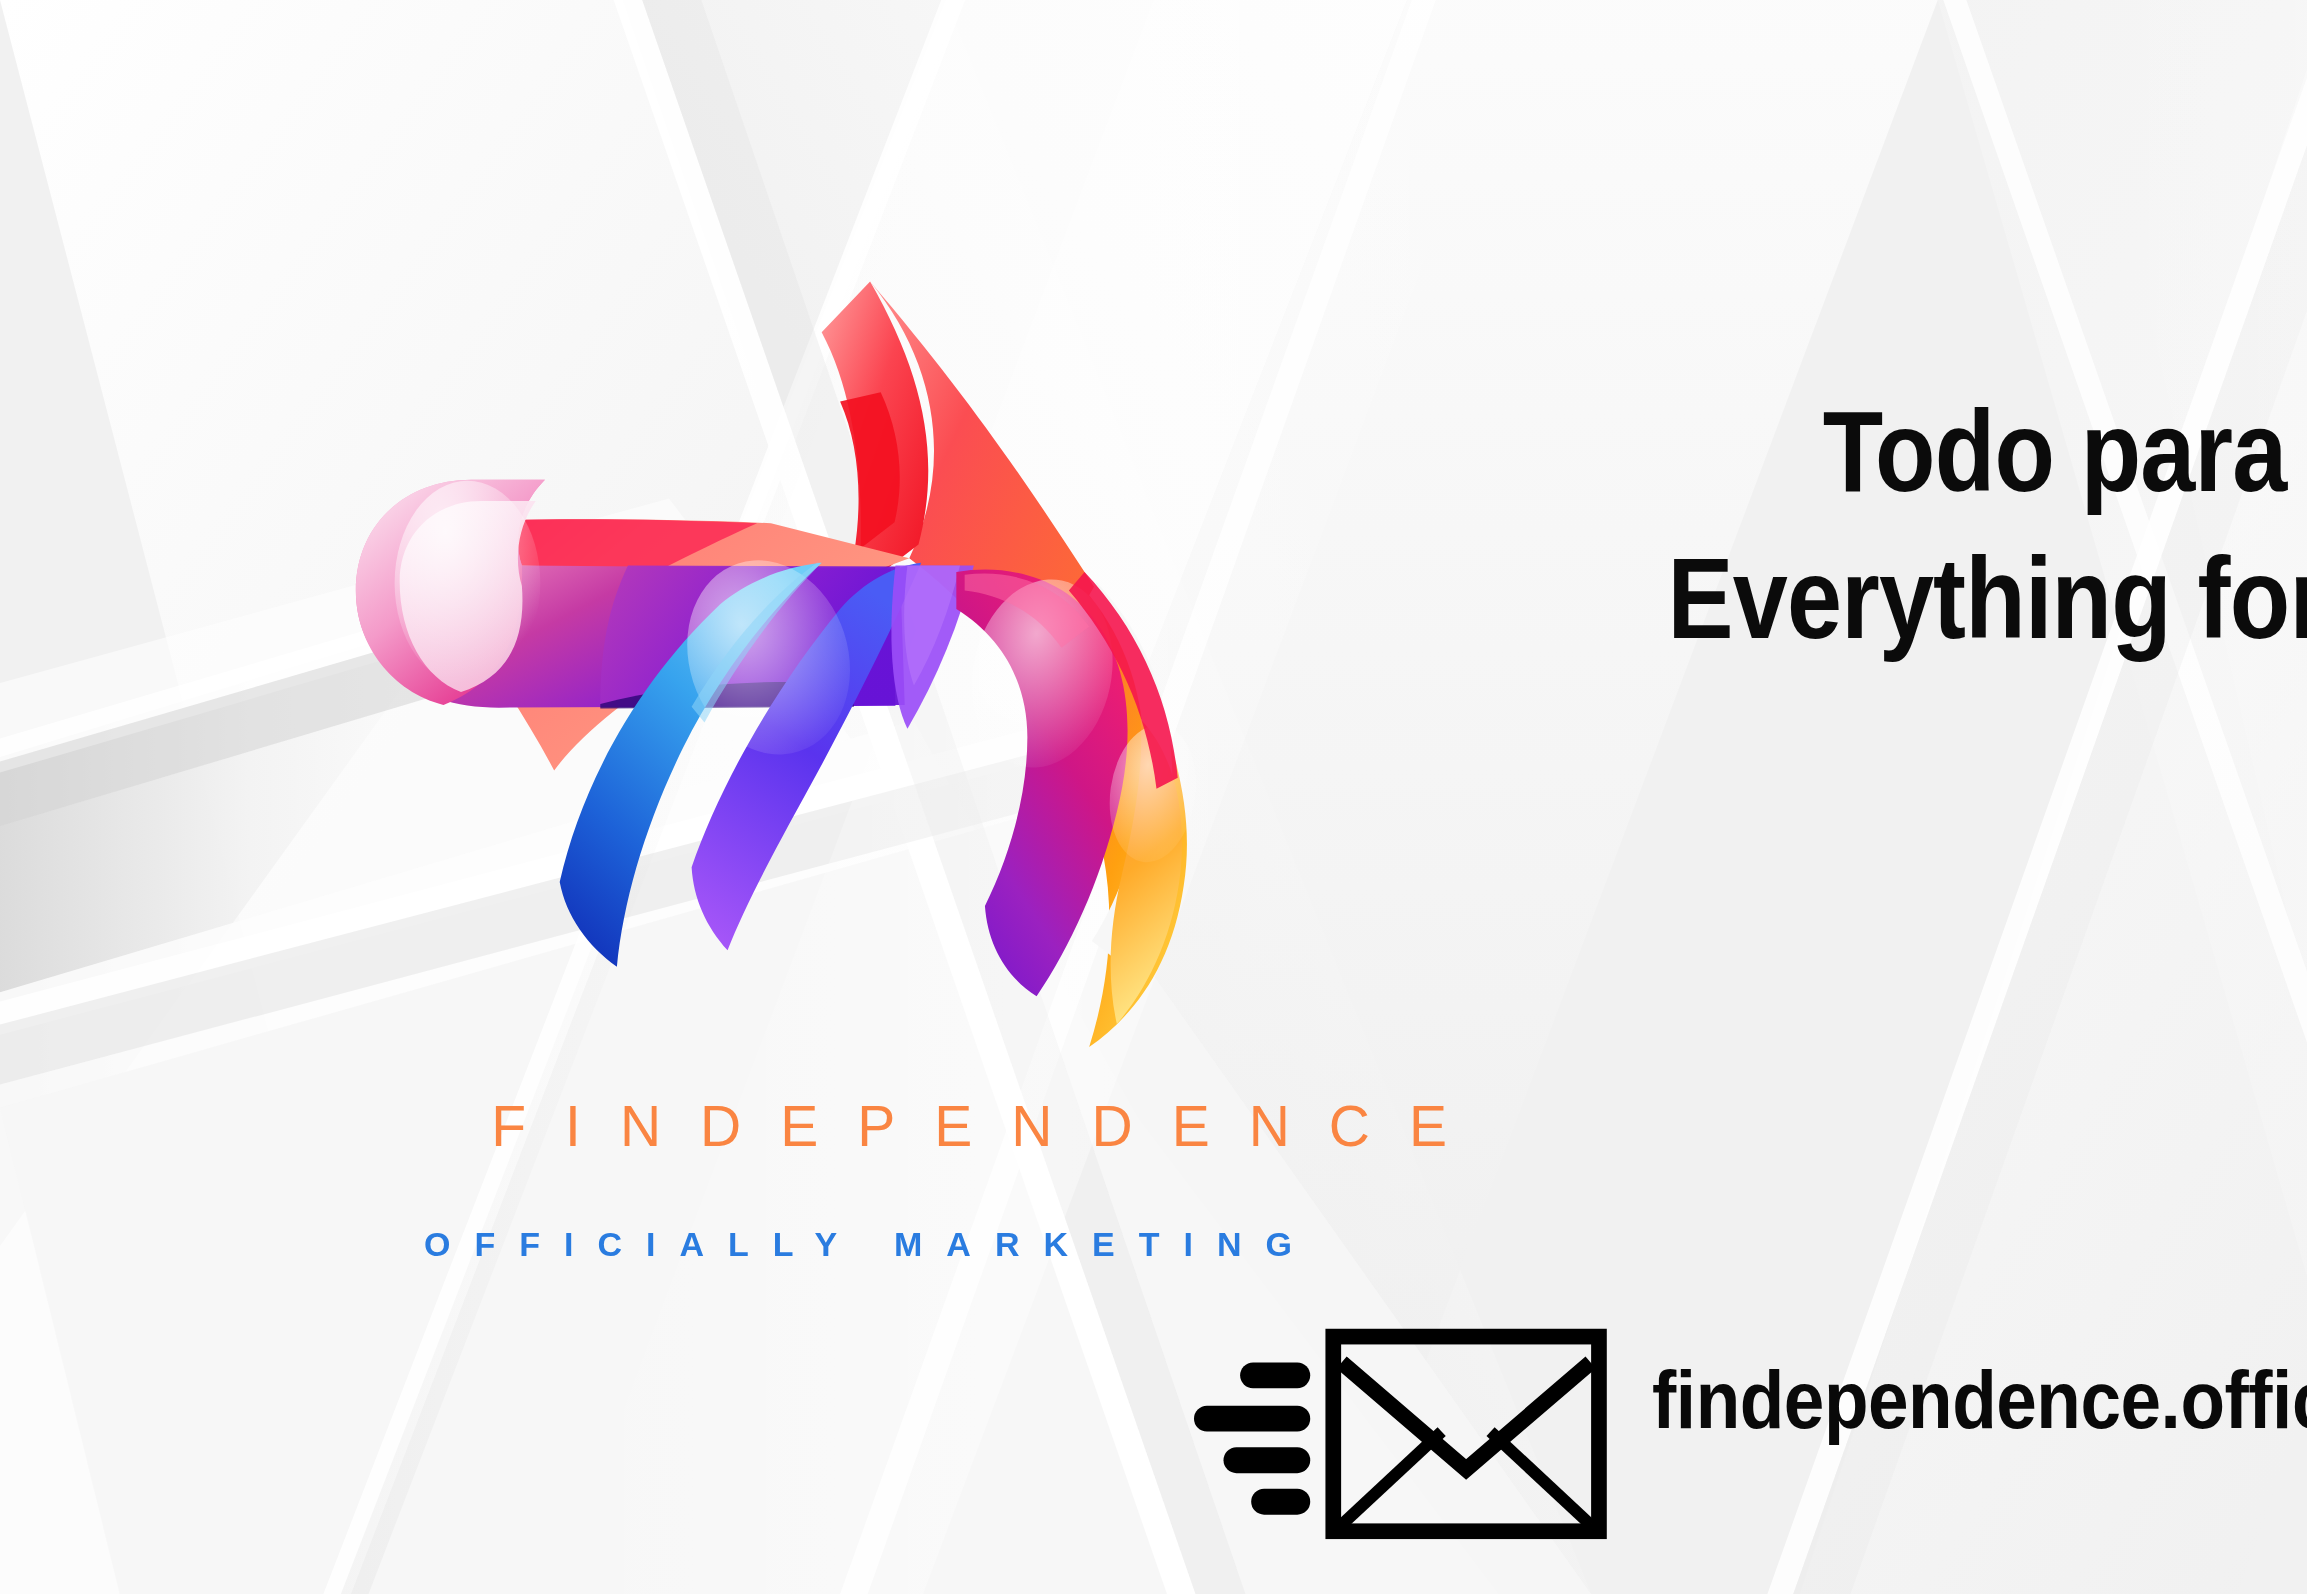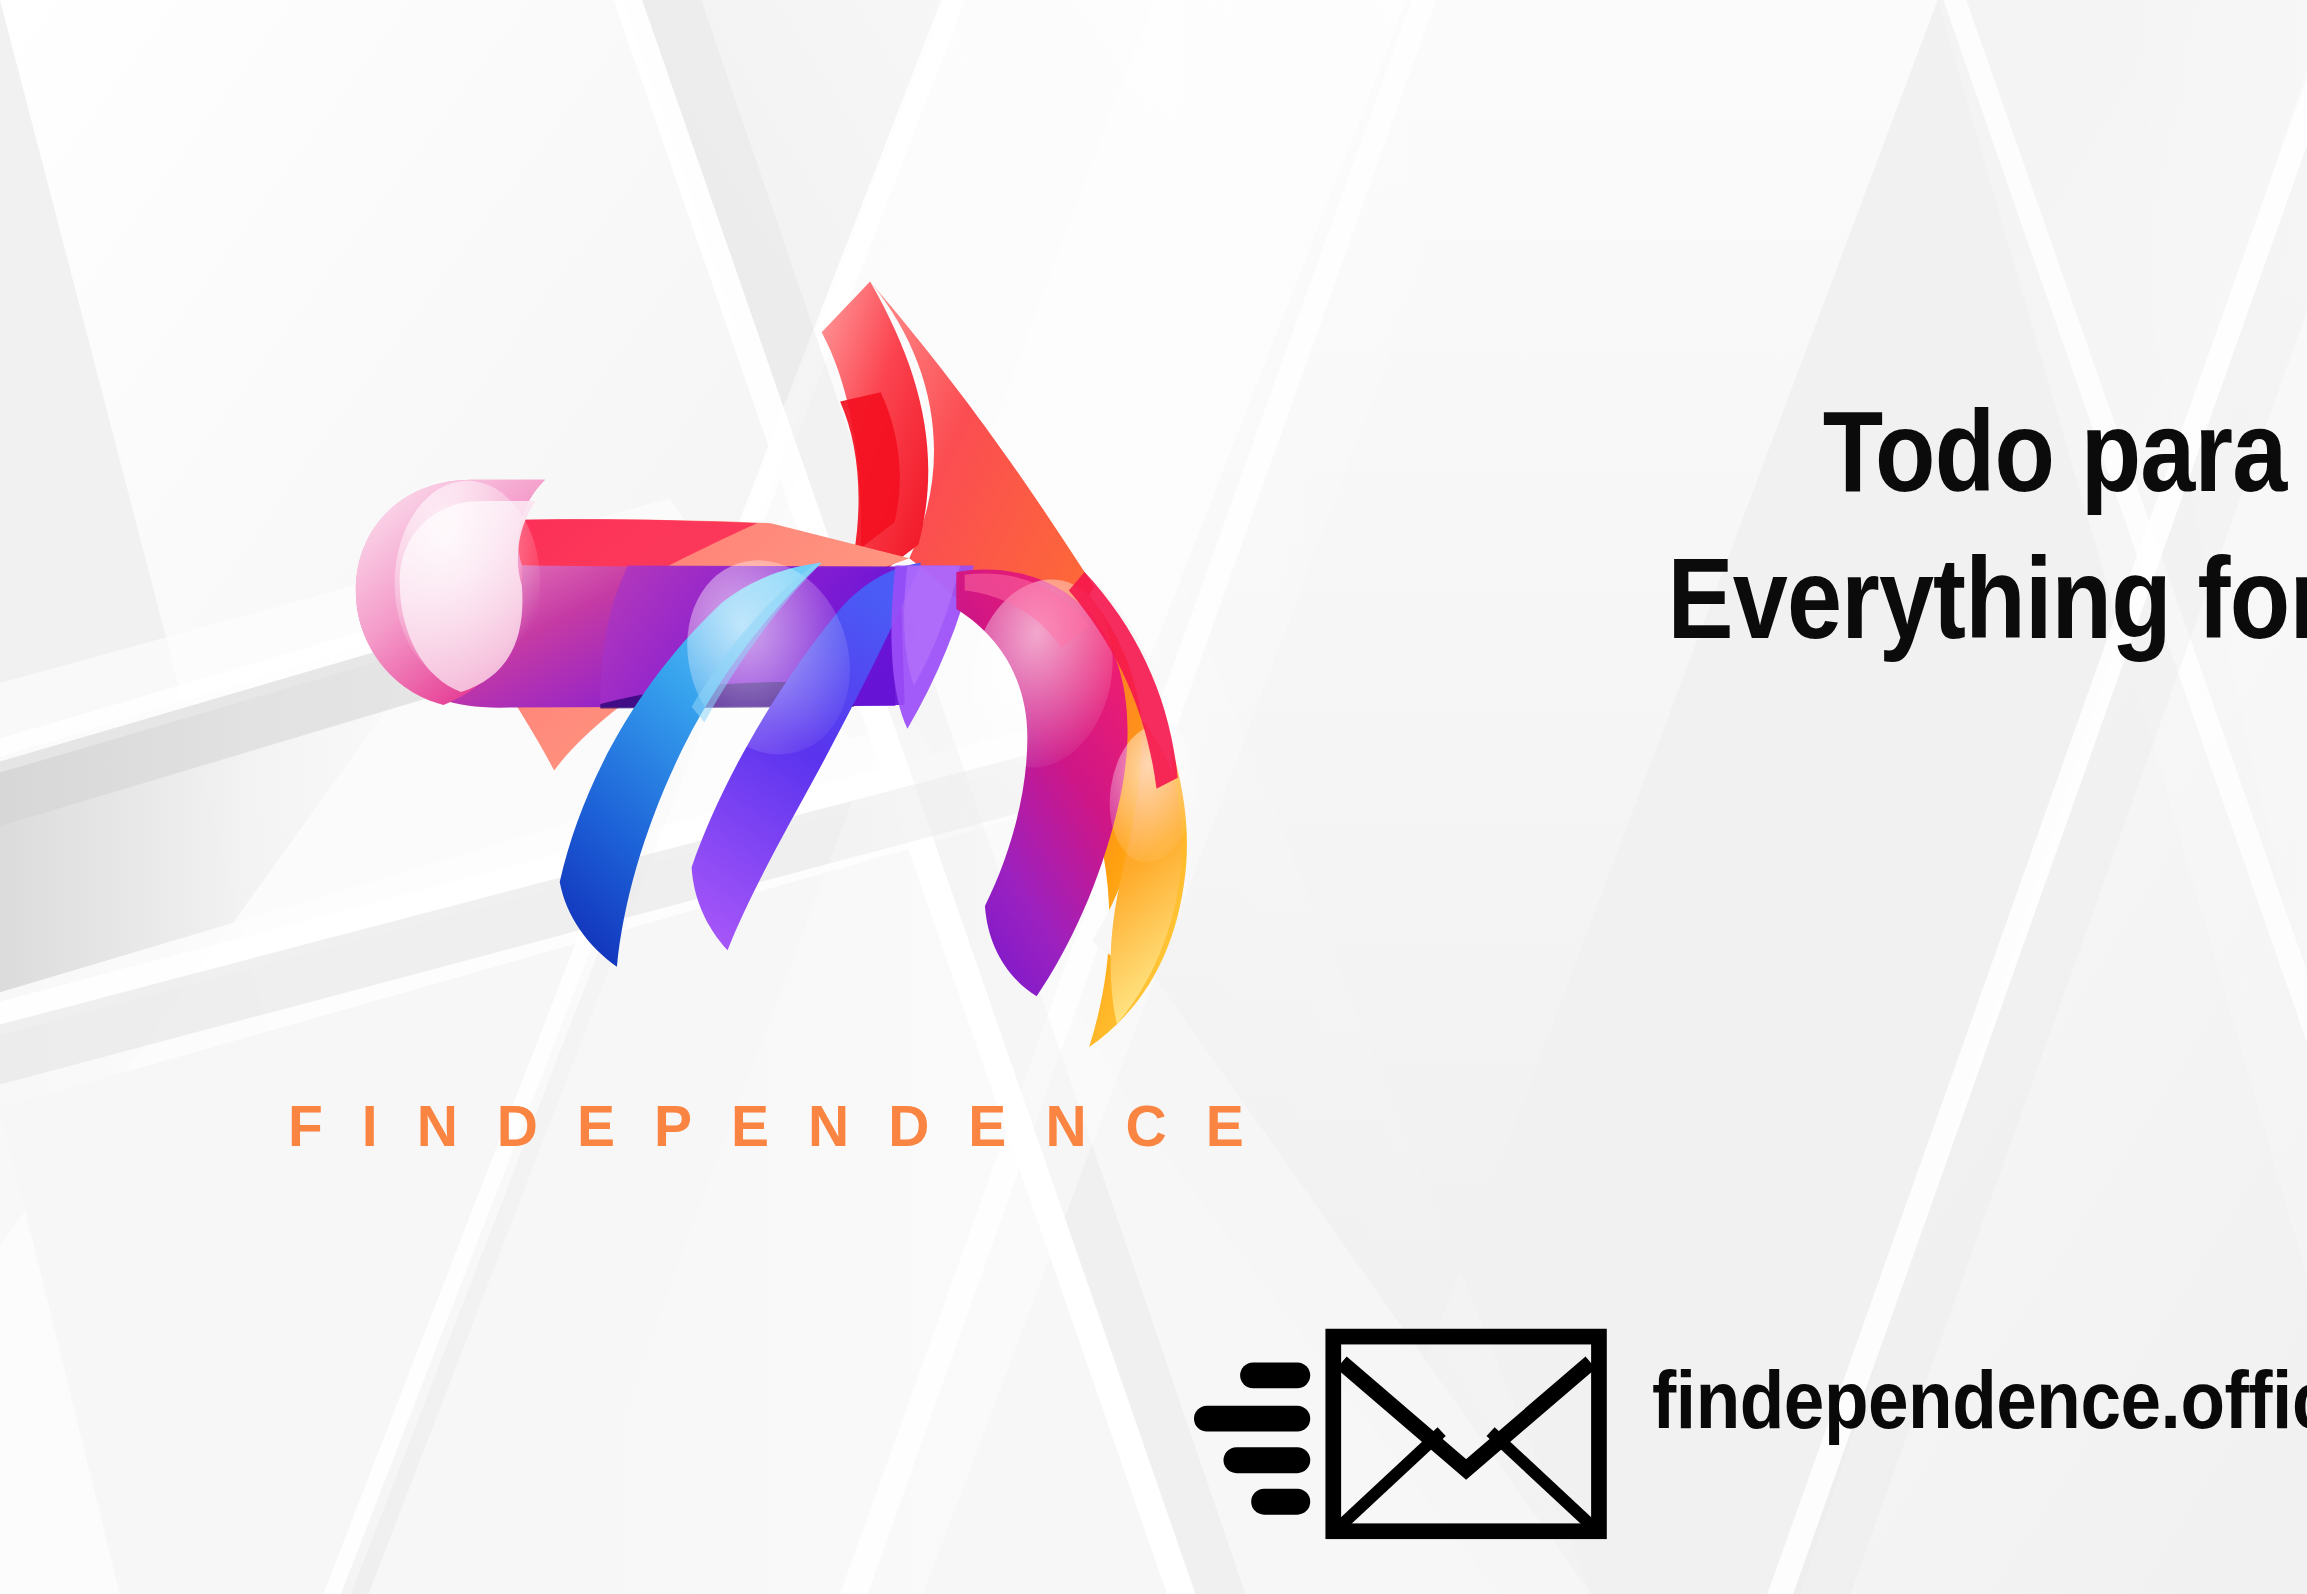--- a/index.html
+++ b/index.html
@@ -30,23 +30,23 @@
     white-space:nowrap;
   }
   .headline div{display:block;}
 
   
   .wordmark{
     position:absolute;
     left:249px;
     top:1093px;
     width:1237px;
-    text-align:left;
+    text-align:right;
     font-size:57px;
-    font-weight:700;
+    font-weight:400;
     letter-spacing:39px;
     text-indent:39px;
     color:#fa8542;
     white-space:nowrap;
   }
   .tagline{
     position:absolute;
     left:323px;
     top:1225px;
     width:1070px;
@@ -297,20 +297,21 @@
     <path d="M1690 720 C1808 846 1876 1000 1892 1166 L1846 1190
              C1826 1028 1762 884 1656 760 Z" fill="#f5154e" opacity=".9"></path>
   </svg>
 
   <div class="headline">
     <div>Todo para tu empresa</div>
     <div>Everything for your company</div>
   </div>
 
   <div class="wordmark">FINDEPENDENCE</div>
+  <div class="tagline">OFFICIALLY MARKETING</div>
 
   <svg class="mail-icon" viewBox="0 0 1010 490" xmlns="http://www.w3.org/2000/svg">
     <g fill="#000000">
       <rect x="128" y="92" width="152" height="56" rx="28"></rect>
       <rect x="28" y="186" width="252" height="56" rx="28"></rect>
       <rect x="92" y="276" width="188" height="56" rx="28"></rect>
       <rect x="152" y="366" width="128" height="56" rx="28"></rect>
     </g>
     <rect x="330" y="36" width="576" height="422" fill="none" stroke="#000000" stroke-width="34"></rect>
     <path d="M348 92 L618 324 L888 92" fill="none" stroke="#000000" stroke-width="34" stroke-linejoin="miter"></path>

